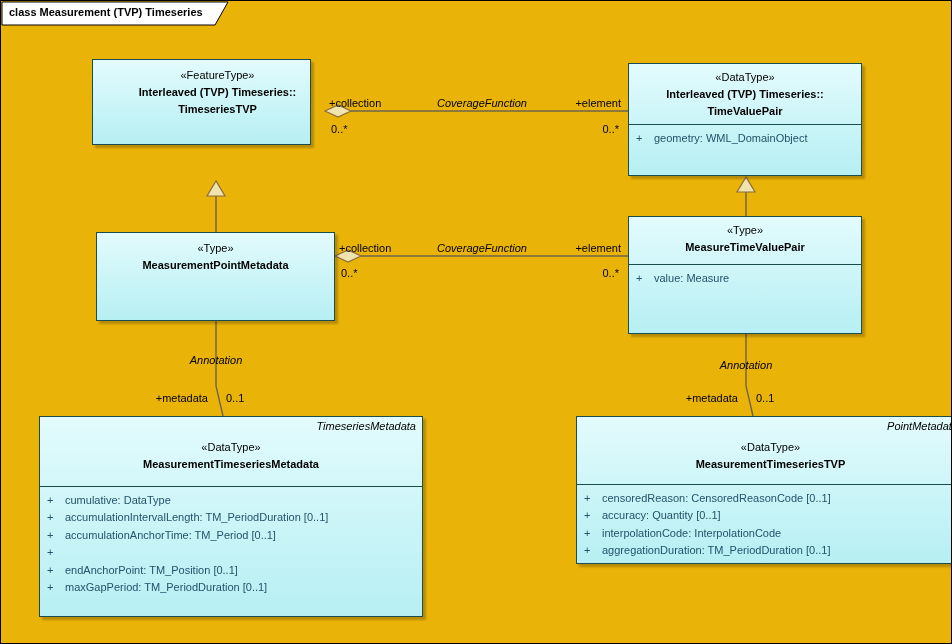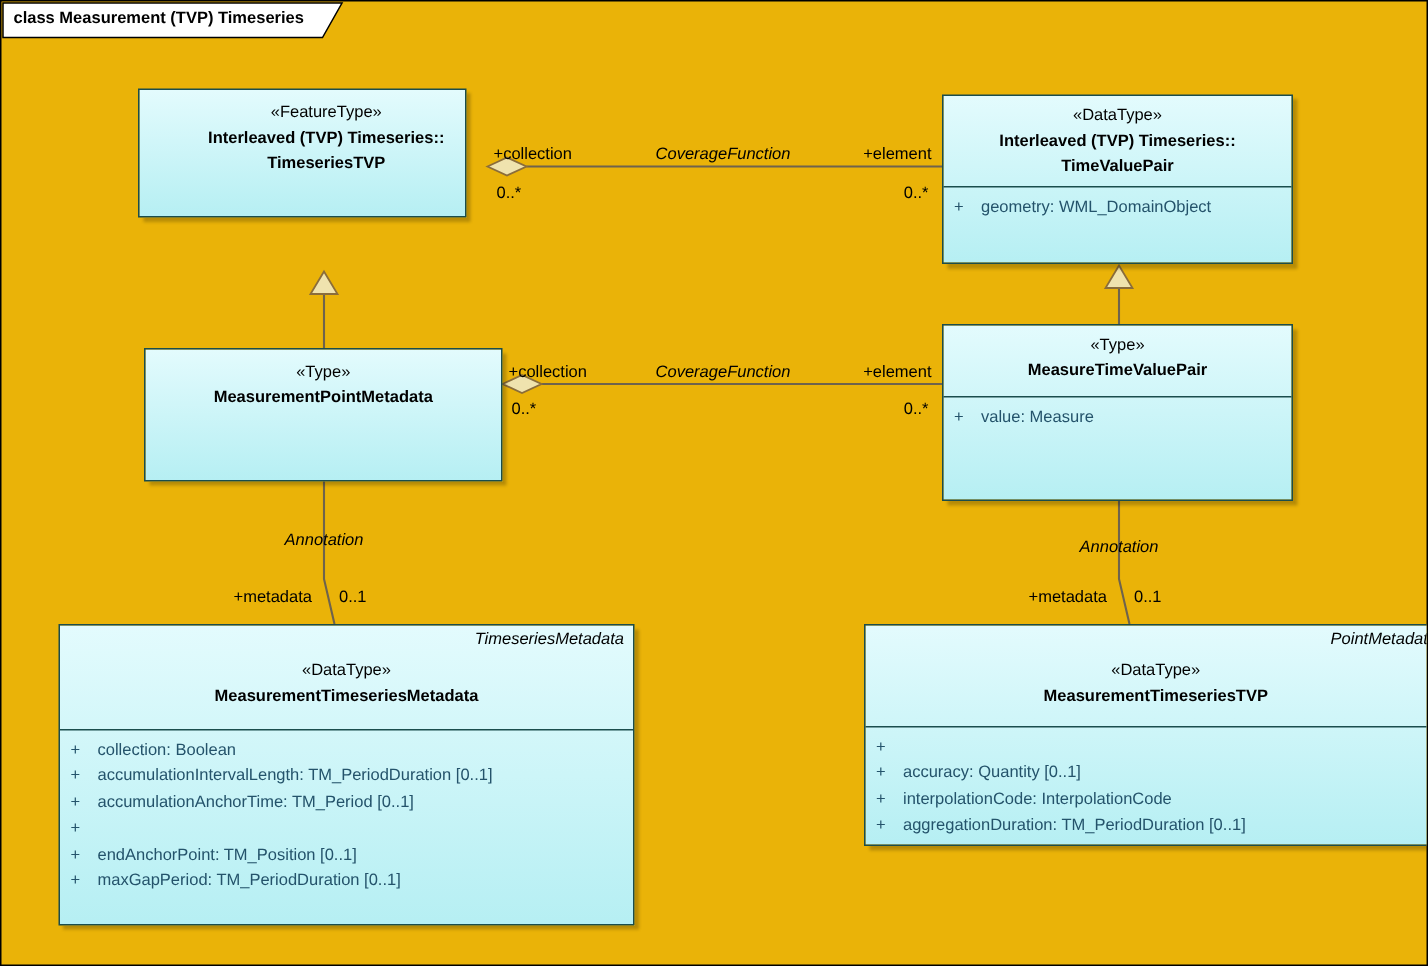--- a/index.html
+++ b/index.html
@@ -104,21 +104,21 @@
     <div class="corner-label">TimeseriesMetadata</div>
     <div class="hdr" style="height:69px;padding-top:24px;">
       <div class="stereo">«DataType»</div>
       <div class="cname">
         <div>MeasurementTimeseriesMetadata</div>
       </div>
     </div>
     <div class="attrs">
       <div class="attr-row">
         <span class="vis">+</span>
-          <span>collection: Boolean</span>
+          <span>cumulative: DataType</span>
       </div>
       <div class="attr-row">
         <span class="vis">+</span>
           <span>accumulationIntervalLength: TM_PeriodDuration [0..1]</span>
       </div>
       <div class="attr-row">
         <span class="vis">+</span>
           <span>accumulationAnchorTime: TM_Period [0..1]</span>
       </div>
       <div class="attr-row">
@@ -139,20 +139,21 @@
     <div class="corner-label">PointMetadata</div>
     <div class="hdr" style="height:67px;padding-top:24px;">
       <div class="stereo">«DataType»</div>
       <div class="cname">
         <div>MeasurementTimeseriesTVP</div>
       </div>
     </div>
     <div class="attrs">
       <div class="attr-row">
         <span class="vis">+</span>
+          <span>censoredReason: CensoredReasonCode [0..1]</span>
       </div>
       <div class="attr-row">
         <span class="vis">+</span>
           <span>accuracy: Quantity [0..1]</span>
       </div>
       <div class="attr-row">
         <span class="vis">+</span>
           <span>interpolationCode: InterpolationCode</span>
       </div>
       <div class="attr-row">

